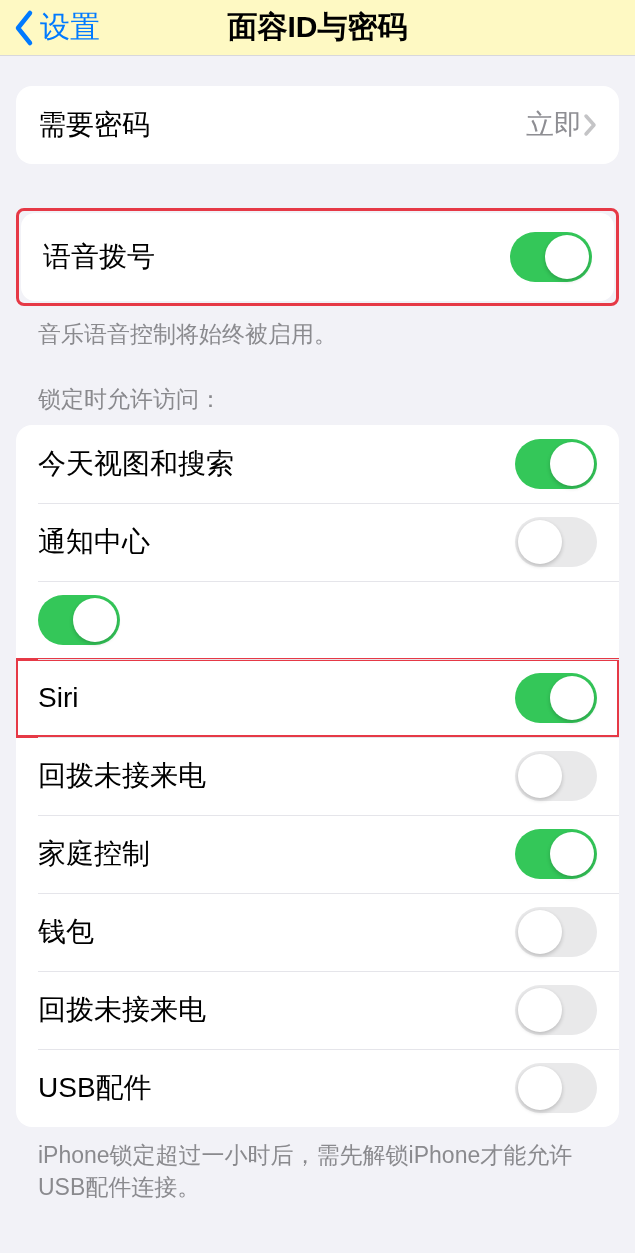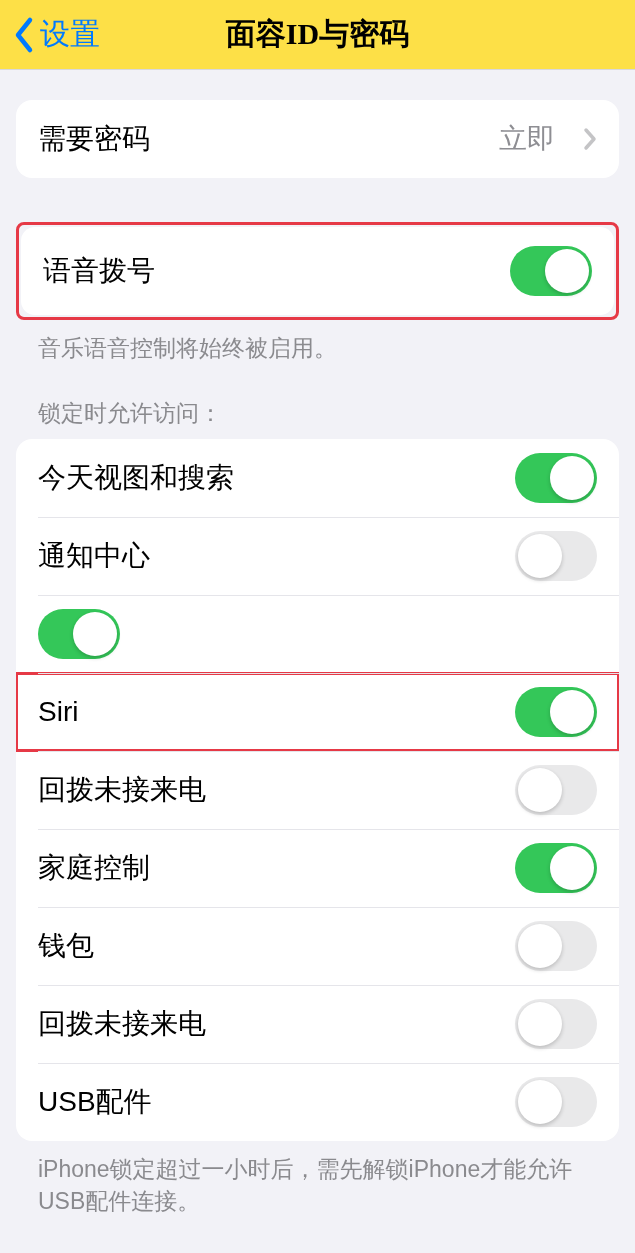--- a/index.html
+++ b/index.html
@@ -9,22 +9,22 @@
       -webkit-font-smoothing: antialiased;
     }
     body {
       width: 635px;
       height: 1253px;
       background: #f2f2f7;
       font-family: -apple-system, "Helvetica Neue", Arial, sans-serif;
       overflow: hidden;
     }
     .header {
-      height: 70px;
-      background: #fde047;
+      height: 56px;
+      background: #fef9c3;
       border-bottom: 1px solid #d8d8dc;
       display: flex;
       align-items: center;
       position: relative;
     }
     .back-button {
       display: flex;
       align-items: center;
       padding-left: 12px;
       color: #007aff;
@@ -36,21 +36,20 @@
       height: 38px;
       margin-right: 6px;
     }
     .header-title {
       position: absolute;
       left: 50%;
       transform: translateX(-50%);
       font-size: 30px;
       font-weight: 600;
       color: #000;
-      font-family: Liberation Serif, serif;
     }
     .content {
       padding: 0;
     }
     .group {
       margin: 28px 16px 0 16px;
     }
     .group.first {
       margin-top: 30px;
     }
@@ -77,21 +76,21 @@
       height: 1px;
       background: #e5e5ea;
     }
     .row-label {
       font-size: 28px;
       color: #000;
     }
     .row-right {
       display: flex;
       align-items: center;
-      gap: 28px;
+      gap: 1px;
     }
     .row-value {
       font-size: 28px;
       color: #8e8e93;
     }
     .chevron-right {
       width: 14px;
       height: 24px;
       fill: none;
       stroke: #c4c4c6;

